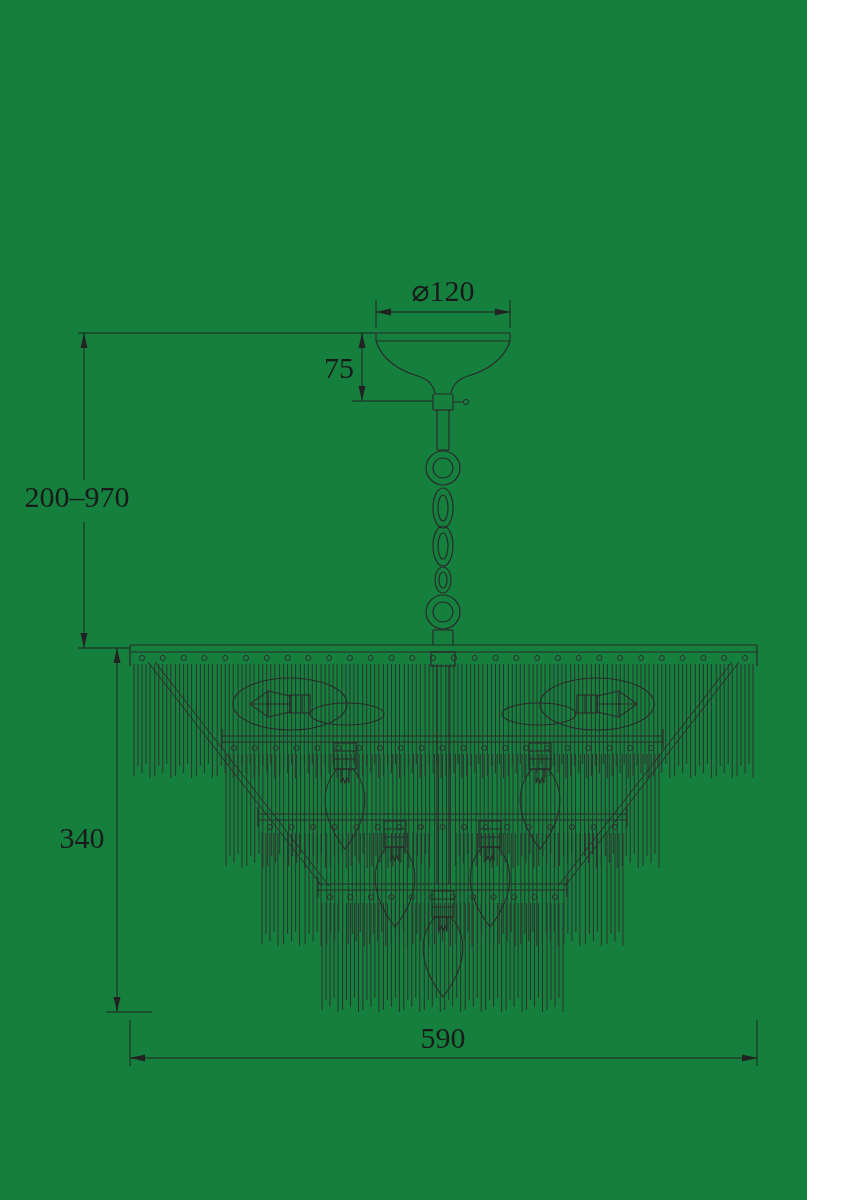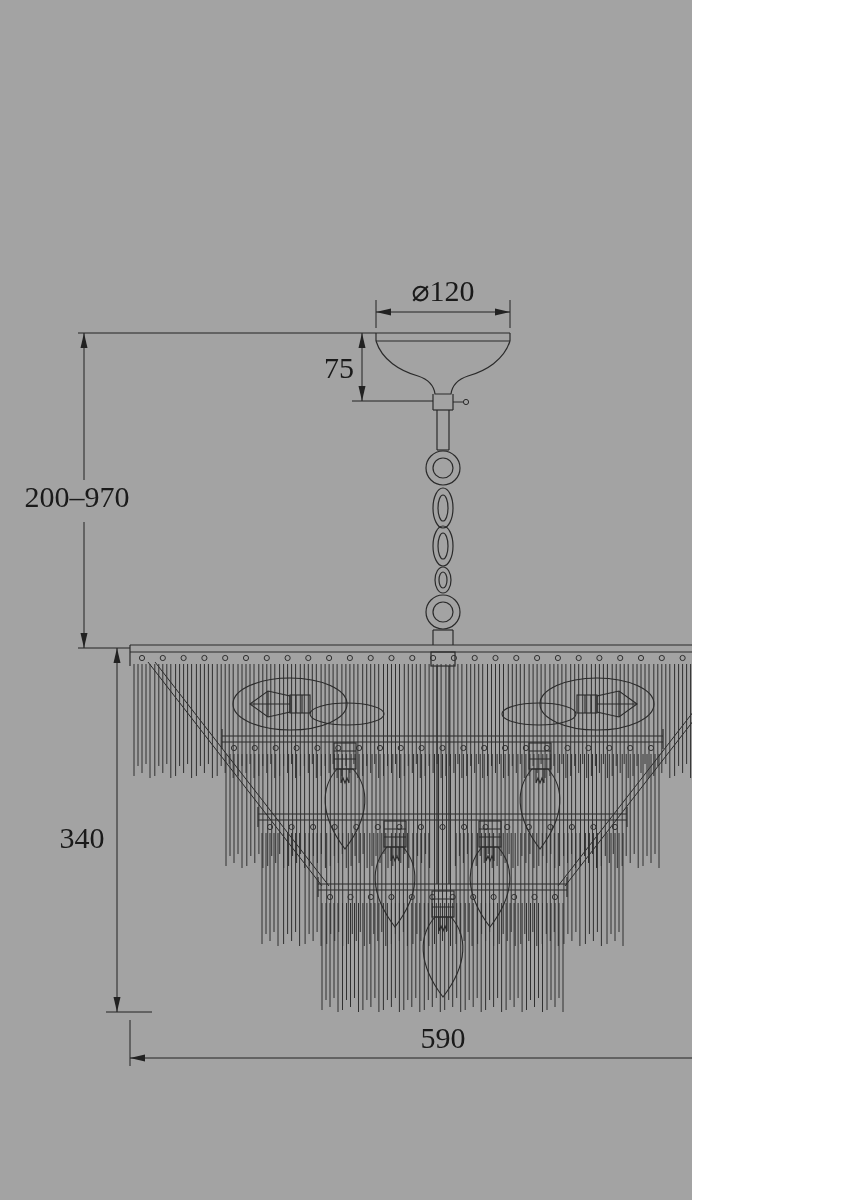--- a/index.html
+++ b/index.html
@@ -1,16 +1,16 @@
 <!DOCTYPE html>
 <html><head>
 <meta charset="utf-8">
 <style>
   html,body{margin:0;padding:0;background:#fff;}
-  .frame{position:relative;width:692px;height:1200px;background:#a3a3a3;overflow:hidden;}
+  .frame{position:relative;width:807px;height:1200px;background:#15803d;overflow:hidden;}
   svg{display:block;}
   svg text{fill:#1a1a1a;font-size:30px;font-family:"Liberation Serif","DejaVu Serif",serif;}
   .draw{stroke:#2a2a2a;fill:none;stroke-width:1.2;}
   .thin{stroke:#2a2a2a;fill:none;stroke-width:1;}
   .dim{stroke:#222;fill:none;stroke-width:1;}
   #fringe line,#fringe circle{stroke:#303030;fill:none;stroke-width:1;}
   .bulbpart{stroke:#2a2a2a;fill:none;stroke-width:1.1;}
 </style>
 </head>
 <body>

